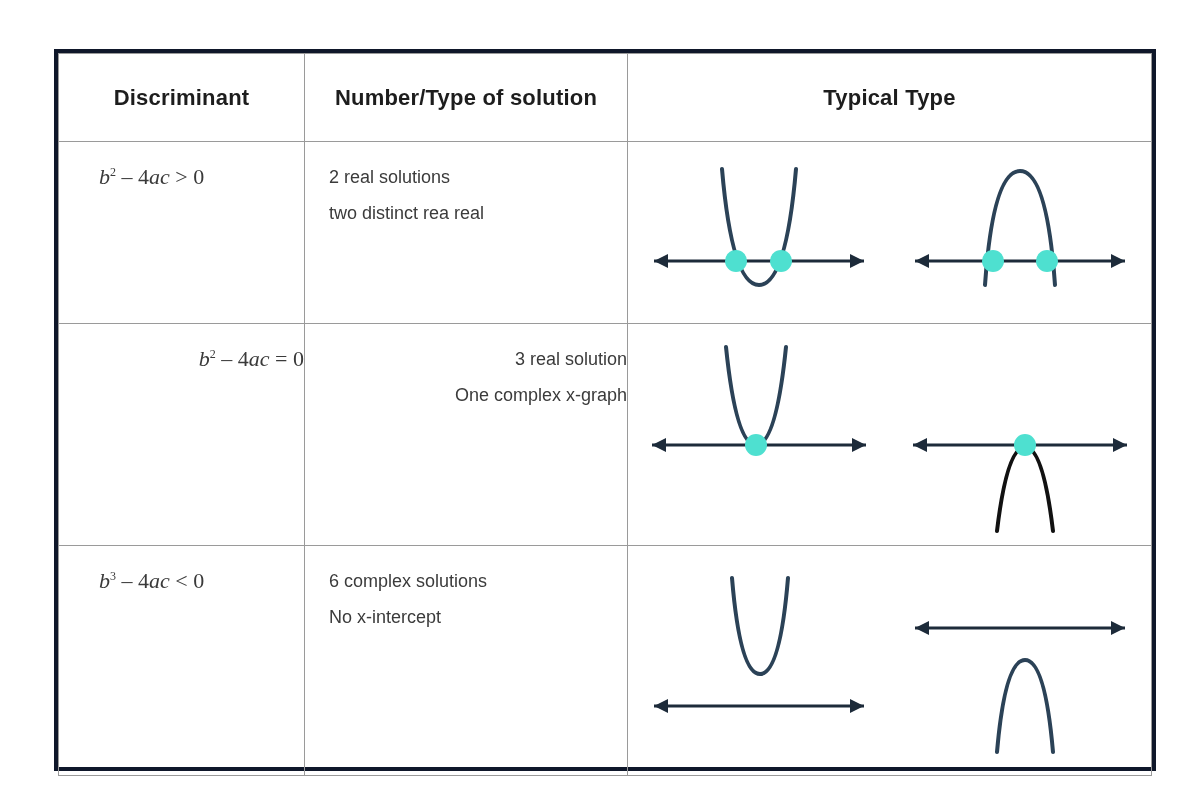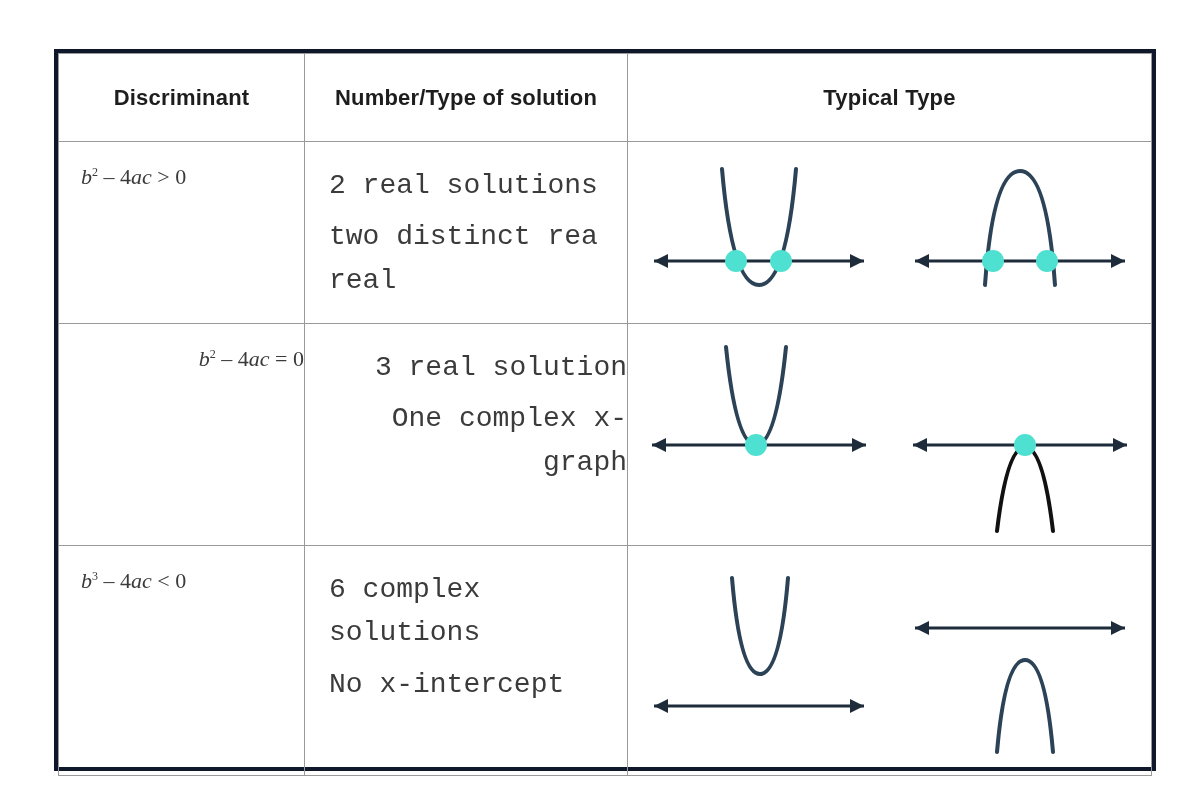--- a/index.html
+++ b/index.html
@@ -45,30 +45,29 @@
     font-weight: bold;
     color: #1d1d1d;
     height: 88px;
     letter-spacing: 0.2px;
   }
   col.c1 { width: 246px; }
   col.c2 { width: 323px; }
   col.c3 { width: auto; }
 
   td.disc-cell {
-    padding: 22px 0 0 22px;
+    padding: 22px 0 0 40px;
     font-size: 21px;
     color: #3a3a3a;
   }
   td.sol-cell {
     padding: 22px 0 3px 24px;
-    font-size: 28px;
+    font-size: 18px;
     color: #3b3b3b;
     line-height: 1.55;
-    font-family: Liberation Mono, monospace;
   }
   .formula {
     font-family: "Liberation Serif", serif;
     font-size: 22px;
     color: #3a3a3a;
     white-space: nowrap;
   }
   .formula i { font-style: italic; }
   .formula sup { font-size: 12px; vertical-align: super; }
   .sol-line { display: block; }

